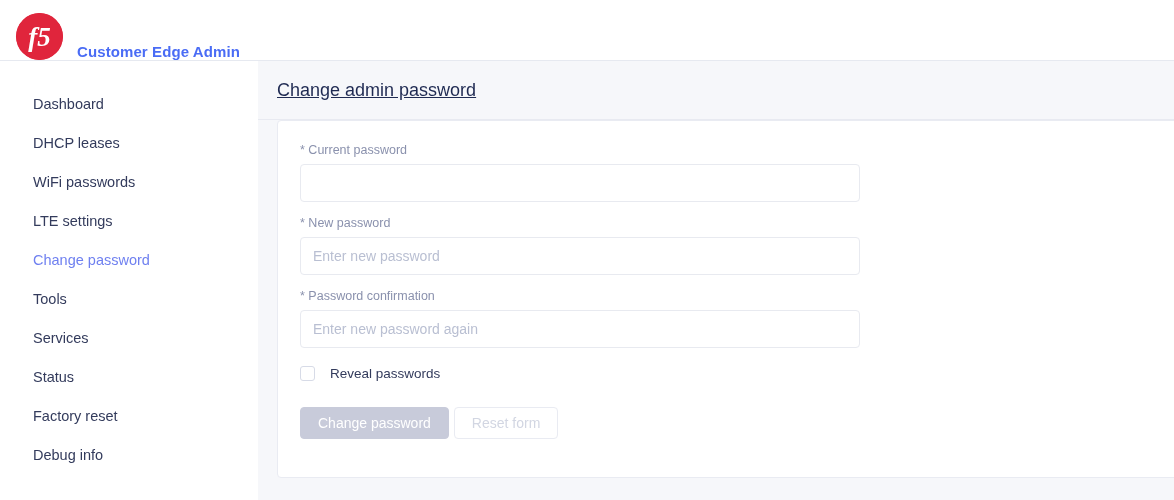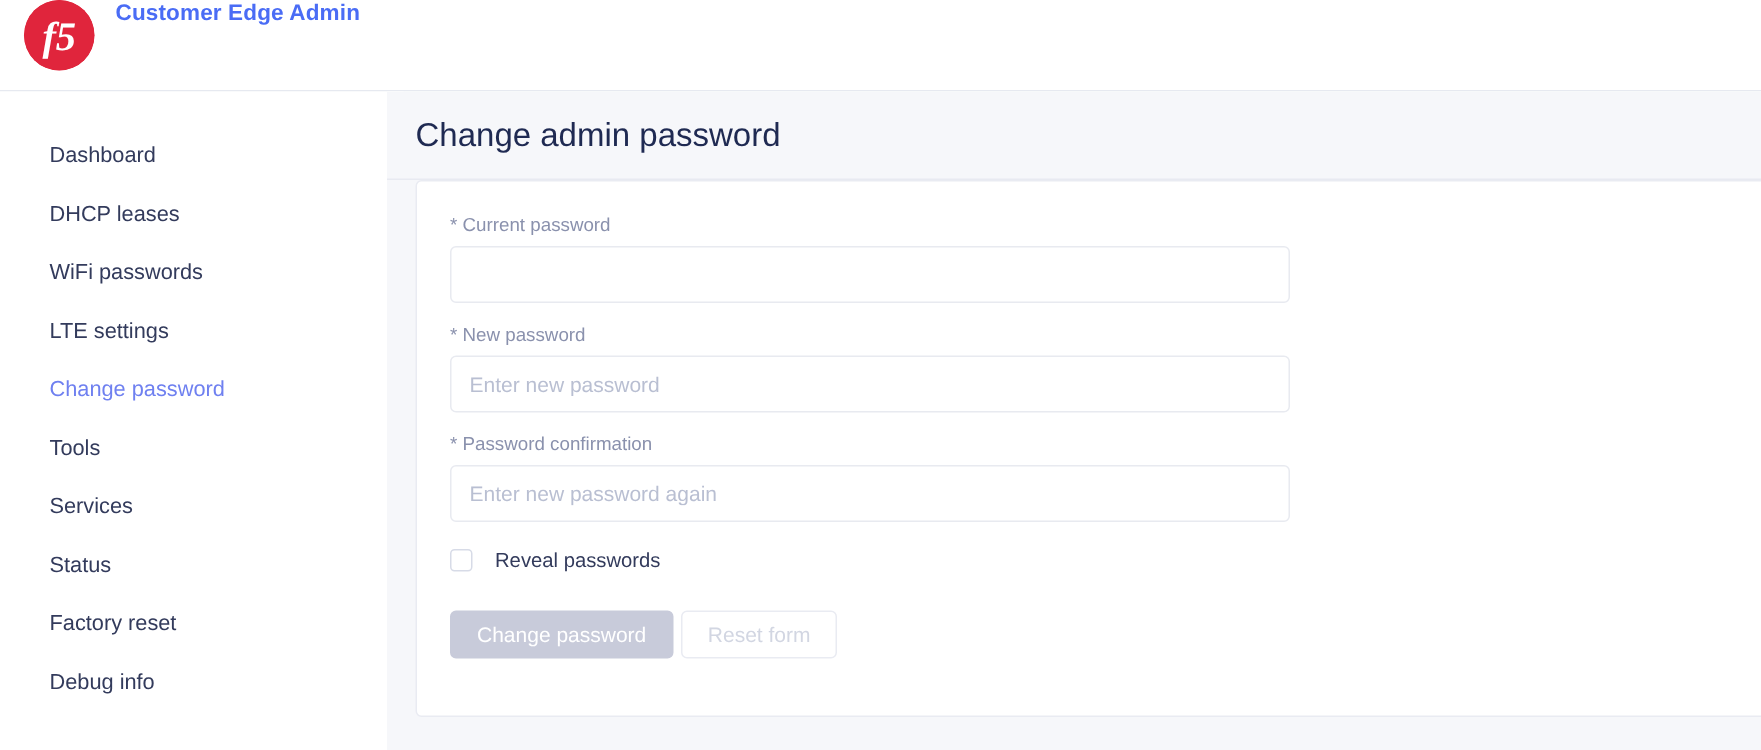--- a/index.html
+++ b/index.html
@@ -13,21 +13,21 @@
   }
 
   
   .topbar {
     position: absolute;
     left: 0; top: 0;
     width: 1174px; height: 61px;
     background: #ffffff;
     border-bottom: 1px solid #e6e9f0;
     display: flex;
-    align-items: flex-start;
+    align-items: flex-end;
     padding-left: 16px;
   }
   .logo {
     width: 47px; height: 47px;
     border-radius: 50%;
     background: #e0253c;
     position: relative;
     flex: 0 0 auto;
     display: flex;
     align-items: center;
@@ -74,23 +74,24 @@
   }
   .page-head {
     height: 59px;
     background: #f6f7fa;
     border-bottom: 1px solid #e8eaf1;
     display: flex;
     align-items: center;
     padding-left: 19px;
   }
   .page-title {
-    font-size: 22px;
+    font-size: 18px;
     color: #1f2a52;
     white-space: nowrap;
+    text-decoration: underline;
   }
 
   .card-wrap {
     position: relative;
     height: 380px;
     background: #f6f7fa;
   }
   .card {
     position: absolute;
     left: 19px; top: 0;

